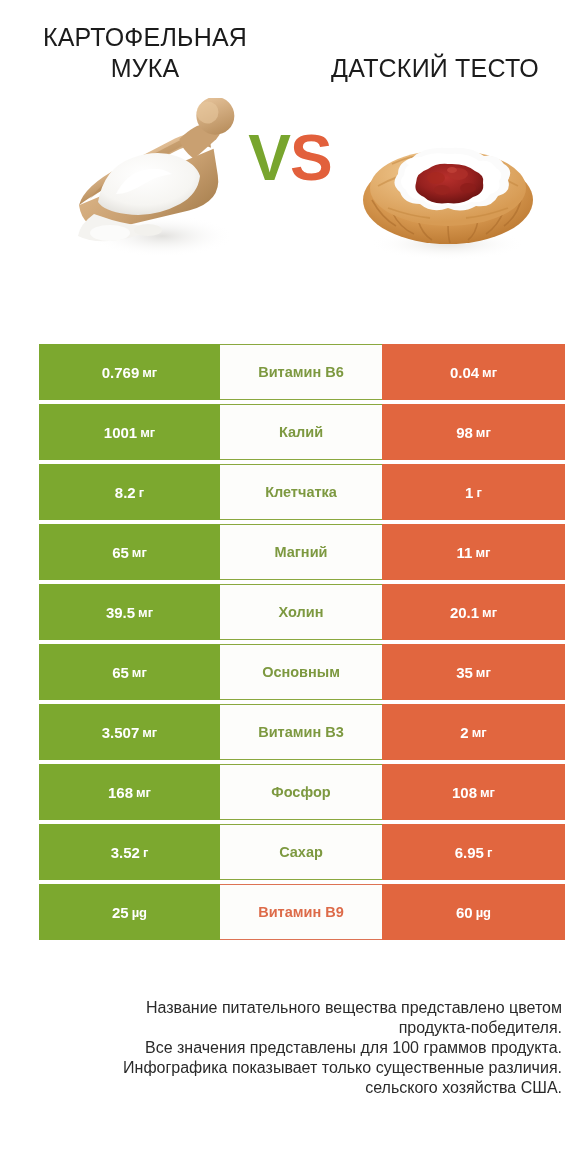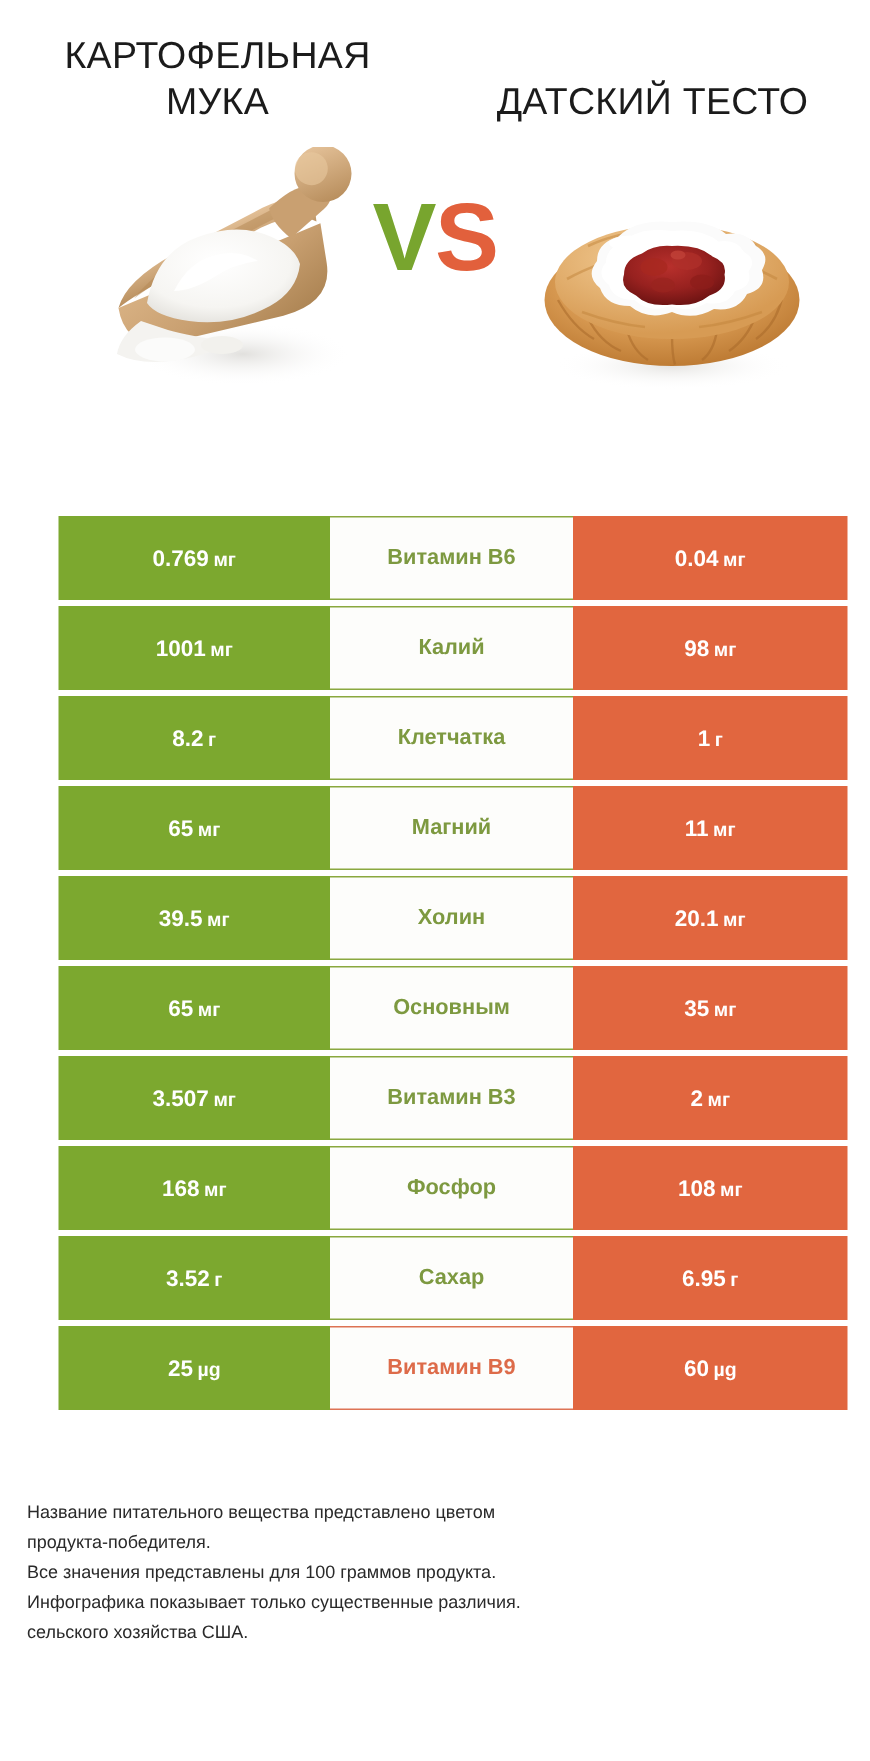--- a/index.html
+++ b/index.html
@@ -133,22 +133,22 @@
     font-weight: 700;
     margin-left: 3px;
   }
 
   
   .footer {
     position: absolute;
     left: 0;
     right: 0;
     top: 998px;
-    text-align: left;
-    font-size: 12px;
+    text-align: right;
+    font-size: 16px;
     line-height: 20px;
     color: #2a2a2a;
     font-weight: 300;
     padding: 0 18px;
     box-sizing: border-box;
   }
   .footer div { white-space: nowrap; }
 </style>
 </head>
 <body>

